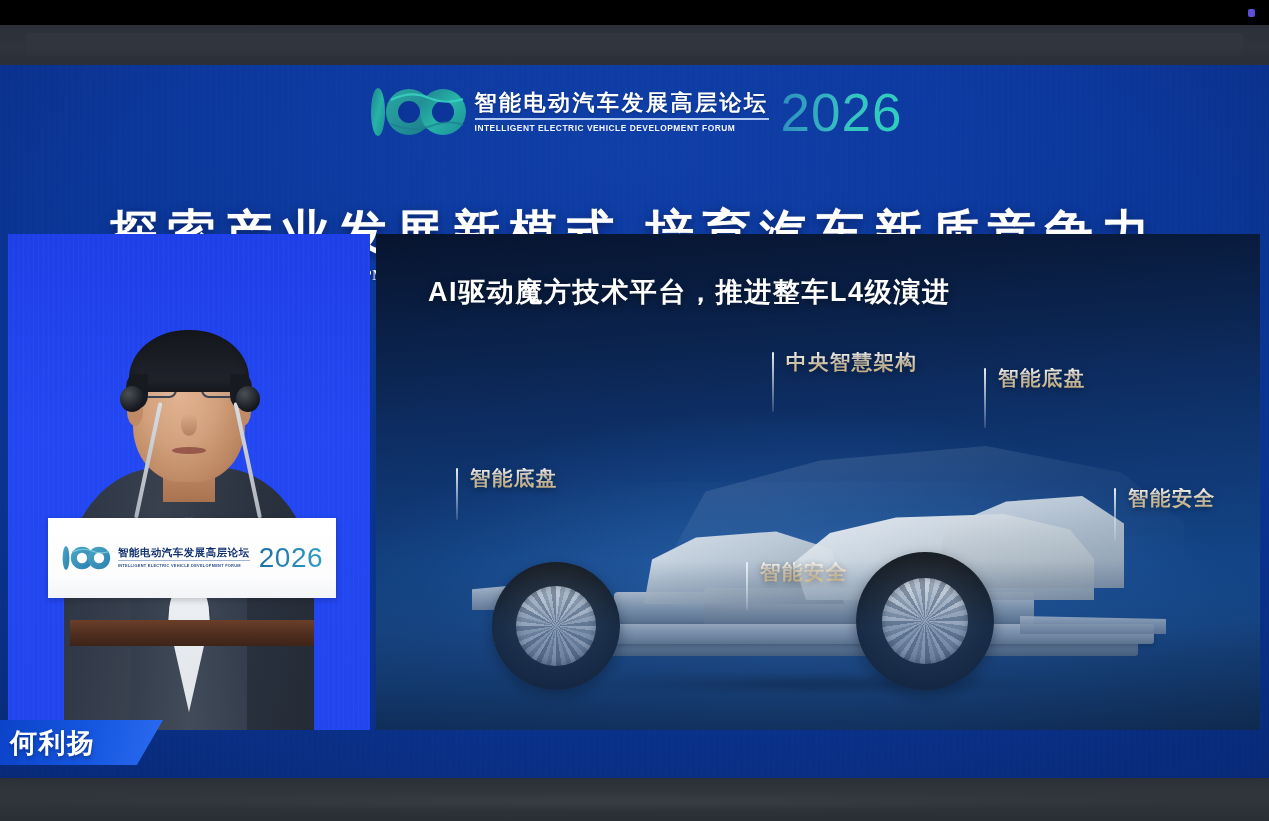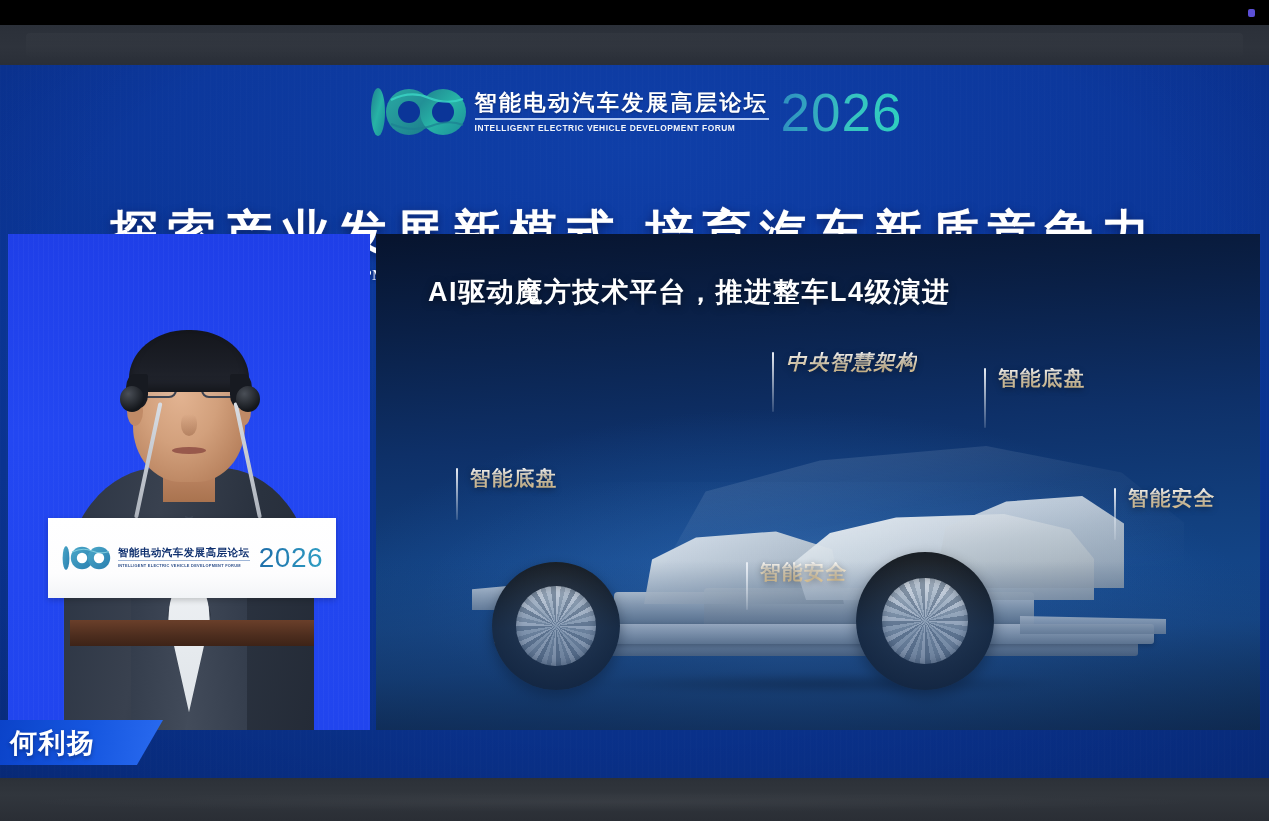--- a/index.html
+++ b/index.html
@@ -402,21 +402,21 @@
   .callout .txt{
     font-size:20.5px; font-weight:700; letter-spacing:1.4px; white-space:nowrap;
     color:#f1e3c6;
     background:linear-gradient(180deg,#ffffff 0%,#f6e7c8 55%,#e4c996 100%);
     -webkit-background-clip:text; background-clip:text; color:transparent;
     text-shadow:0 2px 6px rgba(0,0,0,.35);
     line-height:1;
   }
   .callout.c-power{ left:224px; top:145px; }
   .callout.c-power .bar{ height:60px; }
-  .callout.c-arch{ left:396px; top:118px;font-style:italic; }
+  .callout.c-arch{ left:396px; top:118px; }
   .callout.c-arch .bar{ height:60px; }
   .callout.c-cockpit{ left:608px; top:134px; }
   .callout.c-cockpit .bar{ height:60px; }
   .callout.c-chassis{ left:80px; top:234px; }
   .callout.c-chassis .bar{ height:52px; }
   .callout.c-safety{ left:370px; top:328px; }
   .callout.c-safety .bar{ height:48px; }
   .callout.c-adapt{ left:738px; top:254px; }
   .callout.c-adapt .bar{ height:52px; }
 </style>

